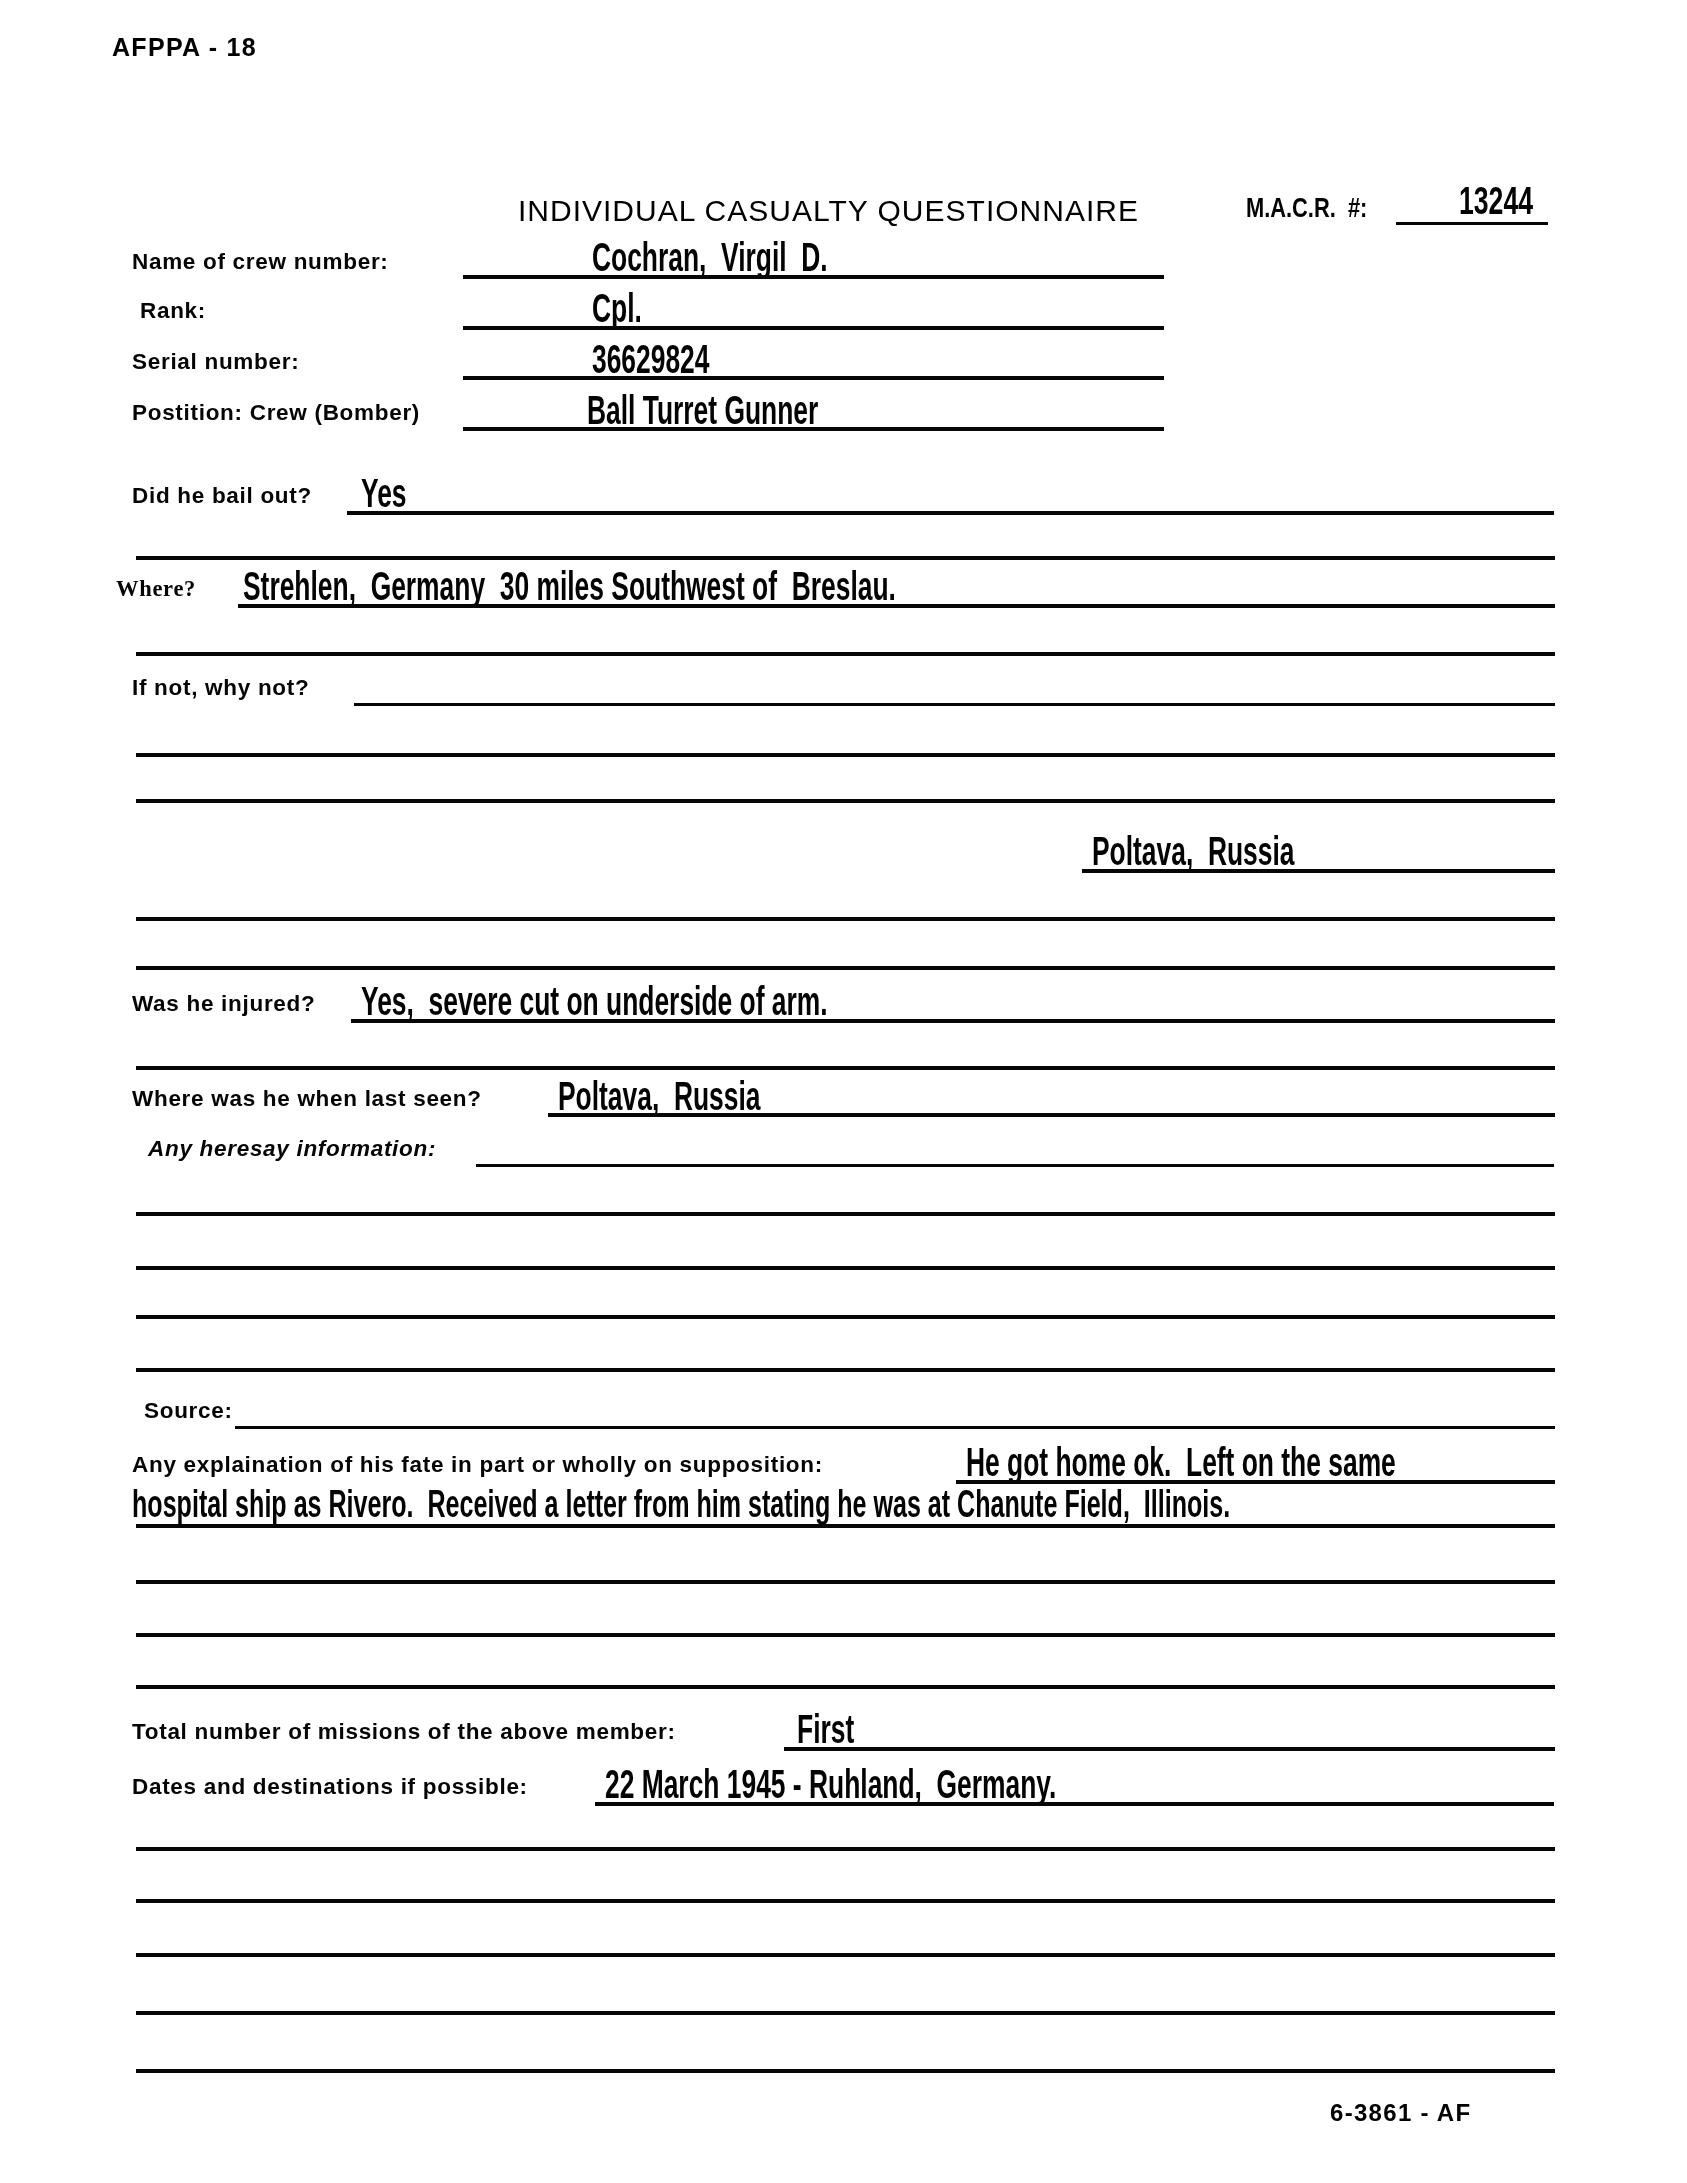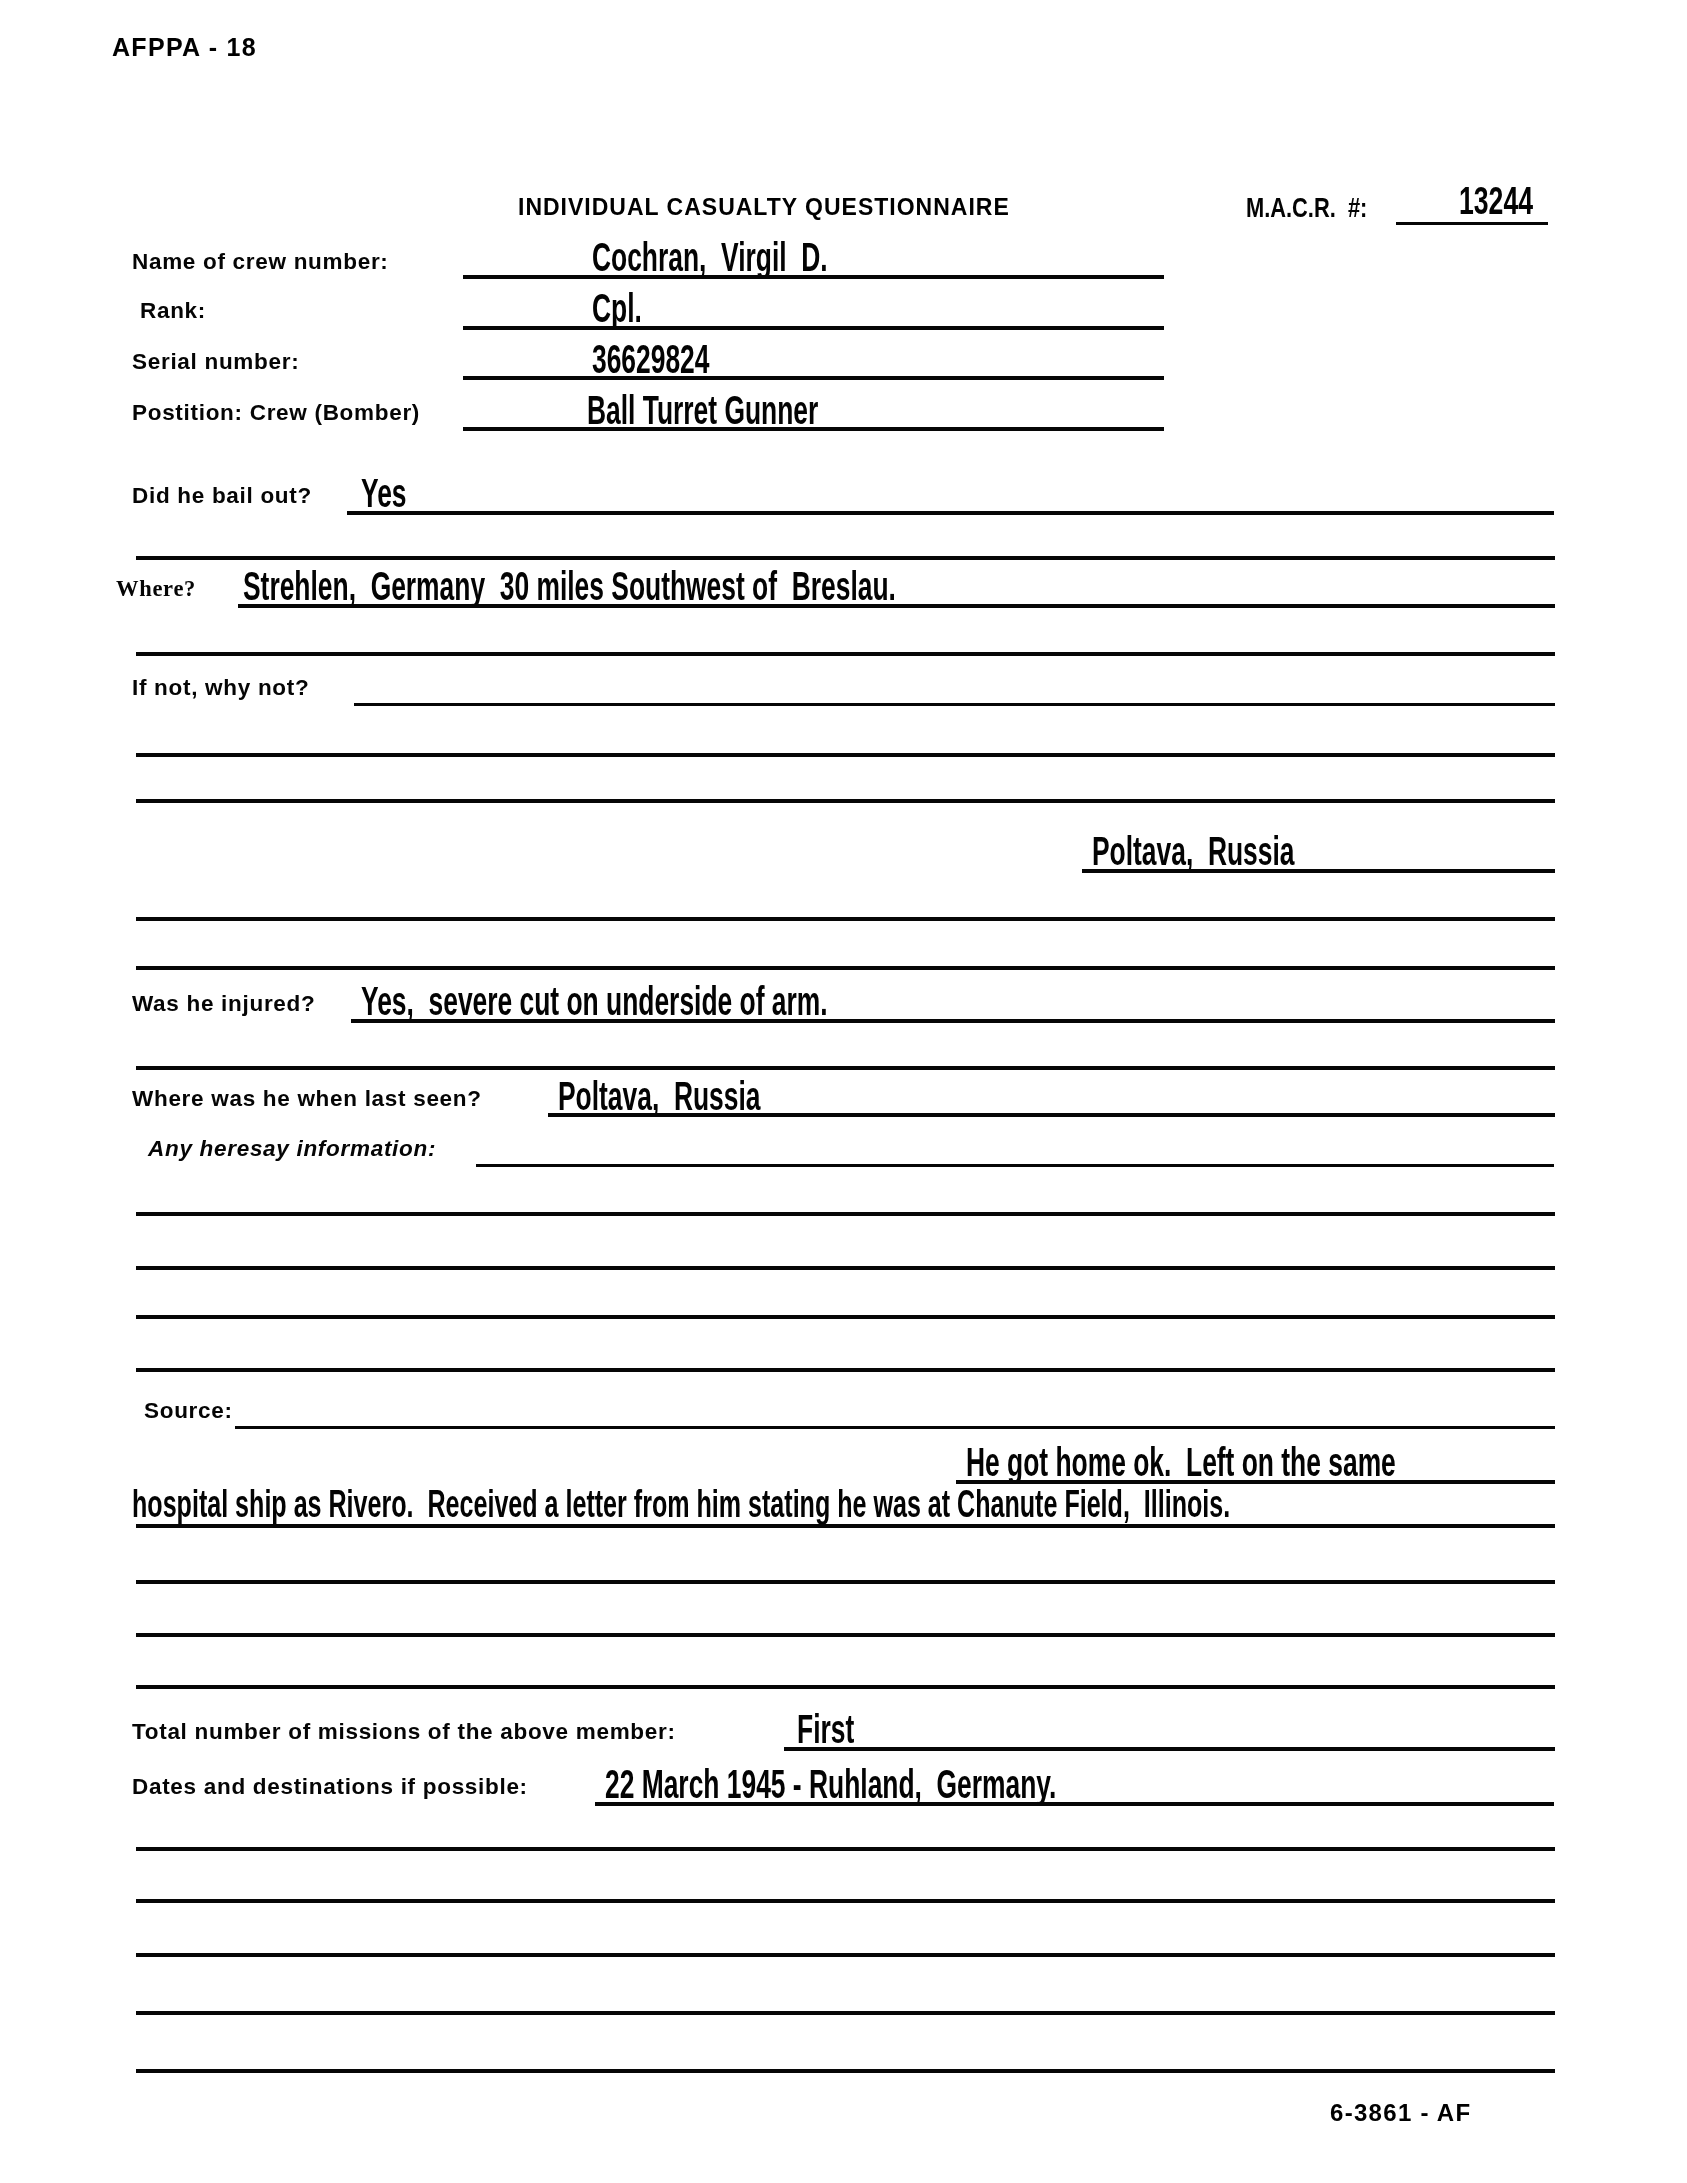--- a/index.html
+++ b/index.html
@@ -39,22 +39,22 @@
   .rule.thin { height:3.3px; }
   .hdr-code {
     position:absolute;
     font-weight:bold;
     font-size:25px;
     letter-spacing:1.3px;
     white-space:pre;
   }
   .title {
     position:absolute;
-    font-weight:bold;
-    font-size:23px;
+    font-weight:normal;
+    font-size:30px;
     letter-spacing:1px;
     white-space:pre;
   }
 </style>
 </head>
 <body>
 
 <div class="page">
 
   <div class="hdr-code" style="left:112px; top:33px;">AFPPA - 18</div>
@@ -117,20 +117,21 @@
   <div class="rule thin" style="left:476px; top:1164px; width:1078px;"></div>
 
   <div class="rule" style="left:136px; top:1212px; width:1419px;"></div>
   <div class="rule" style="left:136px; top:1266px; width:1419px;"></div>
   <div class="rule" style="left:136px; top:1315px; width:1419px;"></div>
   <div class="rule" style="left:136px; top:1368px; width:1419px;"></div>
 
   <div class="lbl" style="left:144px; top:1398px;">Source:</div>
   <div class="rule thin" style="left:235px; top:1426px; width:1320px;"></div>
 
+  <div class="lbl" style="left:132px; top:1452px;">Any explaination of his fate in part or wholly on supposition:</div>
   <div class="ans" style="left:966px; top:1440px;">He got home ok.  Left on the same</div>
   <div class="rule" style="left:956px; top:1480px; width:599px;"></div>
   <div class="ans small" style="left:132px; top:1483px;">hospital ship as Rivero.  Received a letter from him stating he was at Chanute Field,  Illinois.</div>
   <div class="rule" style="left:136px; top:1524px; width:1419px;"></div>
 
   <div class="rule" style="left:136px; top:1580px; width:1419px;"></div>
   <div class="rule" style="left:136px; top:1633px; width:1419px;"></div>
   <div class="rule" style="left:136px; top:1685px; width:1419px;"></div>
 
   <div class="lbl" style="left:132px; top:1719px;">Total number of missions of the above member:</div>

